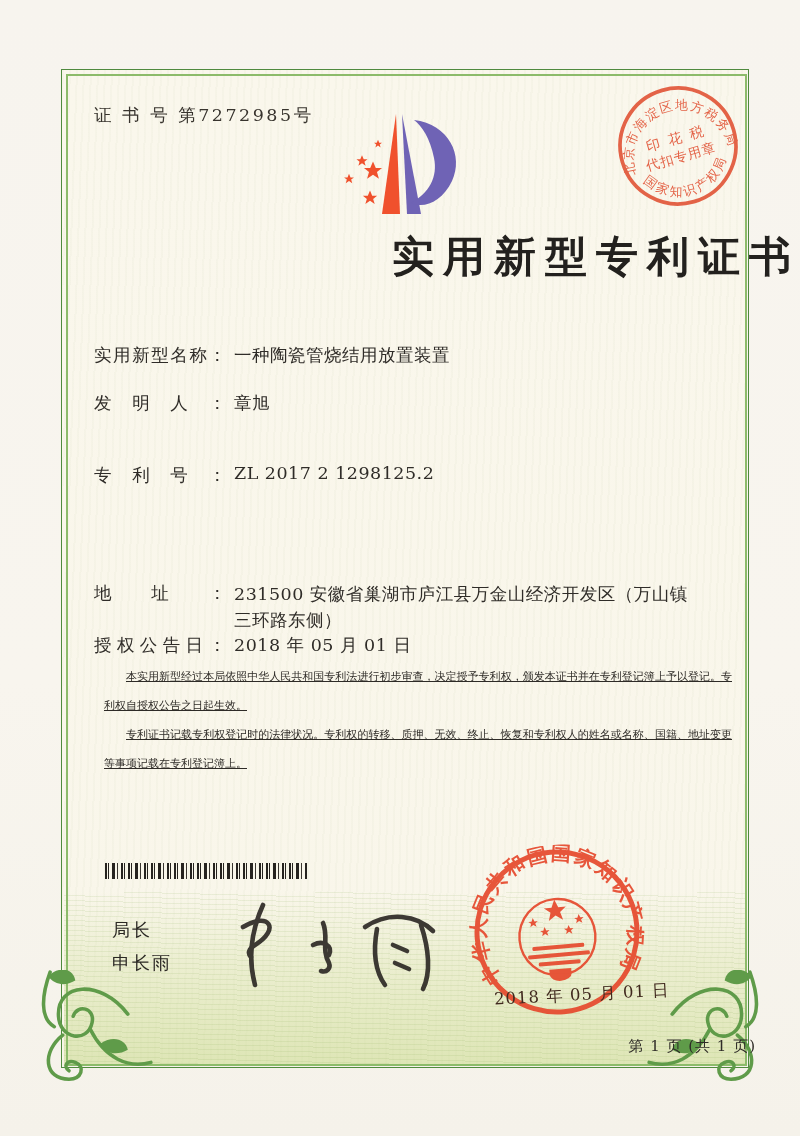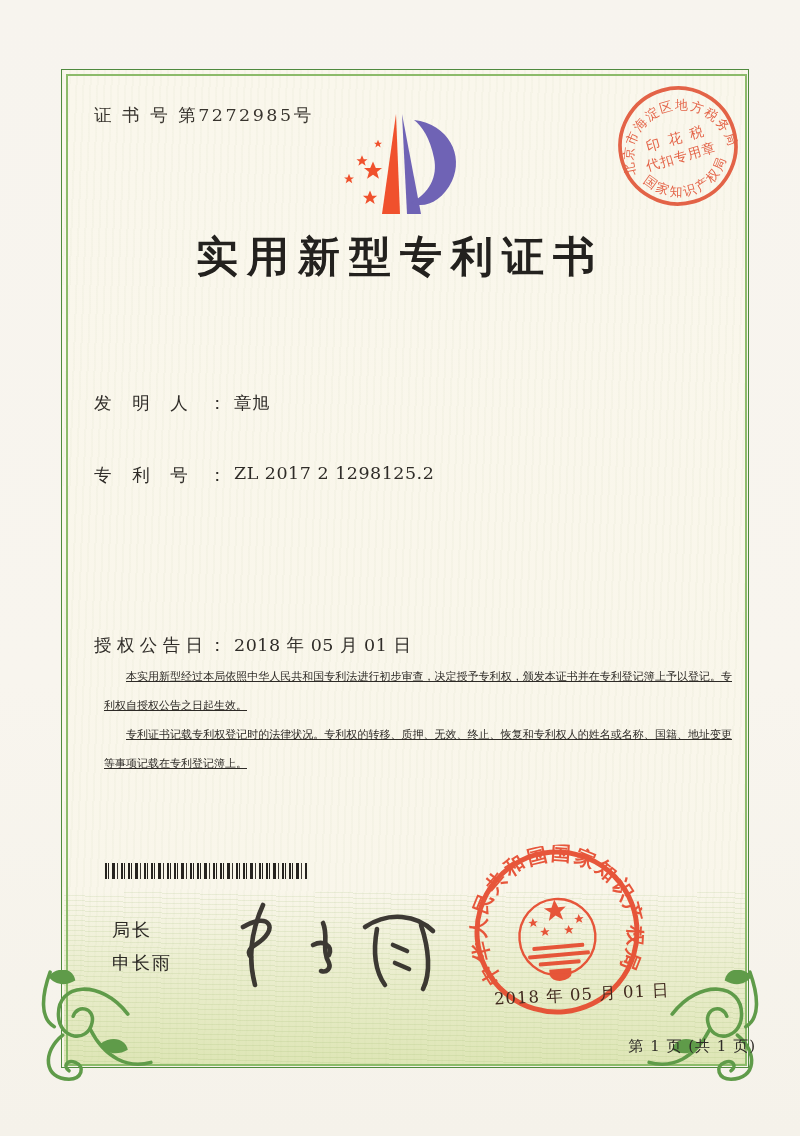--- a/index.html
+++ b/index.html
@@ -18,21 +18,21 @@
   
   .frame-outer{position:absolute;left:61px;top:69px;width:686px;height:997px;border:1.5px solid #4f8a3e;}
   .frame-inner{position:absolute;left:66px;top:74px;width:677px;height:988px;border:2.5px solid #8cbb6a;}
   .flourish{position:absolute;width:128px;height:126px;}
   .flourish.left{left:26px;top:970px;}
   .flourish.right{left:646px;top:970px;transform:scaleX(-1);}
   
   .cert-no{position:absolute;left:94px;top:103px;font-size:17.5px;letter-spacing:2.5px;color:#38342e;}
   .logo{position:absolute;left:323px;top:110px;width:142px;height:126px;}
   .tax-stamp{position:absolute;left:616px;top:84px;width:124px;height:124px;transform:rotate(-16deg);opacity:.92;}
-  .title{position:absolute;left:0;top:229px;width:100%;text-align:center;font-size:42px;font-weight:600;
+  .title{position:absolute;left:0;top:229px;width:100%;text-align:right;font-size:42px;font-weight:600;
          letter-spacing:9px;color:#23211e;}
   
   .frow{position:absolute;left:94px;font-size:17.5px;color:#2f2c28;white-space:nowrap;}
   .flabel{display:inline-block;width:132px;text-align:justify;text-align-last:justify;vertical-align:top;}
   .fvalue{margin-left:8px;letter-spacing:0.5px;}
   .row-address .fvalue{display:inline-block;width:455px;white-space:normal;line-height:26px;vertical-align:top;}
   .grant2{position:absolute;left:361px;top:0;}
   
   .body-text{position:absolute;left:104px;top:662px;width:628px;font-size:11px;line-height:29px;
              color:#2e2b27;text-align:justify;text-decoration:underline;}
@@ -121,25 +121,31 @@
     </text>
     <text x="60" y="57" font-size="13.5" fill="#e2573a" text-anchor="middle" letter-spacing="2">印 花 税</text>
     <text x="60" y="75" font-size="13" fill="#e2573a" text-anchor="middle" letter-spacing="1">代扣专用章</text>
     <text font-size="12.5" fill="#e2573a" letter-spacing="2">
       <textPath href="#taxArcBottom" startOffset="50%" text-anchor="middle">国家知识产权局</textPath>
     </text>
   </svg>
 
   <div class="title">实用新型专利证书</div>
 
+  <div class="frow" style="top:343px;">
+    <span class="flabel">实用新型名称：</span><span class="fvalue">一种陶瓷管烧结用放置装置</span>
+  </div>
   <div class="frow" style="top:391px;">
     <span class="flabel">发明人：</span><span class="fvalue">章旭</span>
   </div>
   <div class="frow" style="top:439px;margin-top:24px;">
     <span class="flabel">专利号：</span><span class="fvalue">ZL 2017 2 1298125.2</span>
+  </div>
+  <div class="frow row-address" style="top:581px;">
+    <span class="flabel">地址：</span><span class="fvalue">231500 安徽省巢湖市庐江县万金山经济开发区（万山镇三环路东侧）</span>
   </div>
   <div class="frow" style="top:633px;width:628px;">
     <span>
       <span class="flabel">授权公告日：</span><span class="fvalue">2018 年 05 月 01 日</span>
     </span>
   </div>
 
   <div class="body-text">
     <p>本实用新型经过本局依照中华人民共和国专利法进行初步审查，决定授予专利权，颁发本证书并在专利登记簿上予以登记。专利权自授权公告之日起生效。</p>
     <p>专利证书记载专利权登记时的法律状况。专利权的转移、质押、无效、终止、恢复和专利权人的姓名或名称、国籍、地址变更等事项记载在专利登记簿上。</p>

